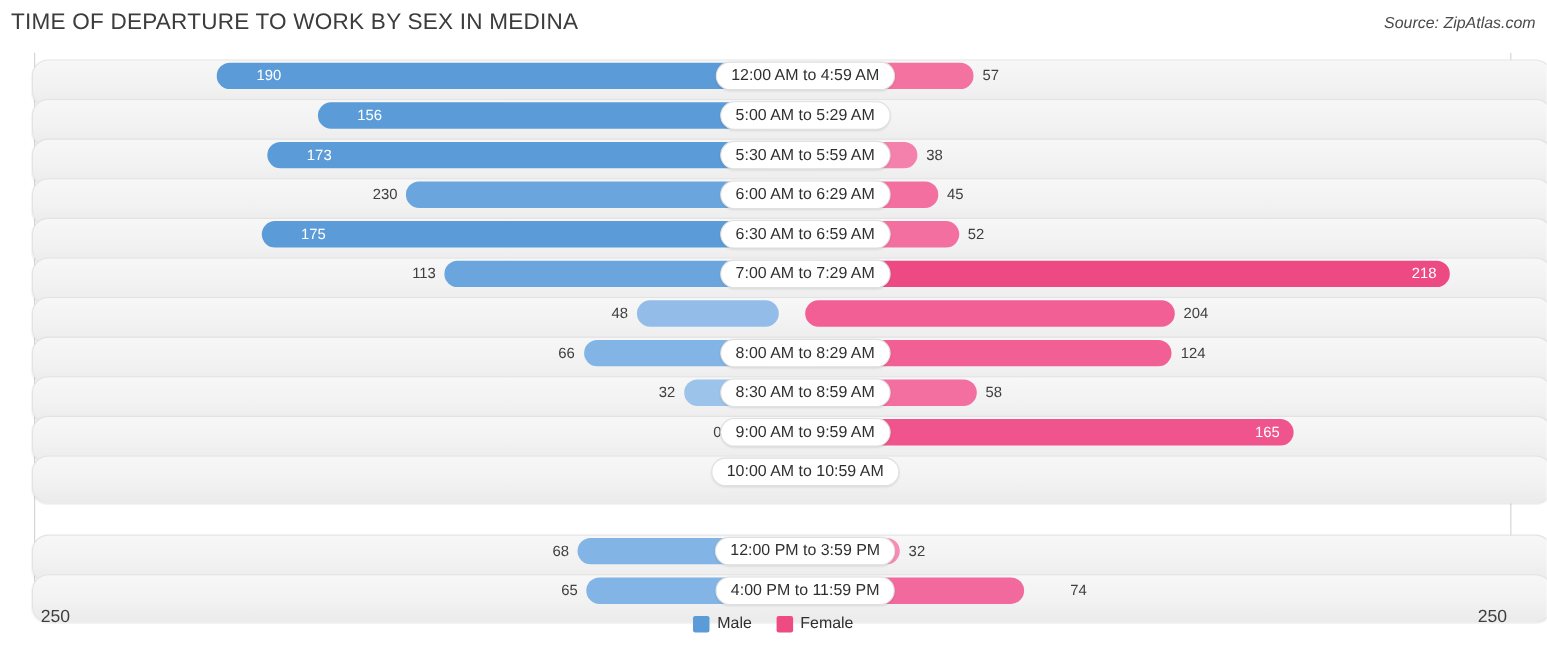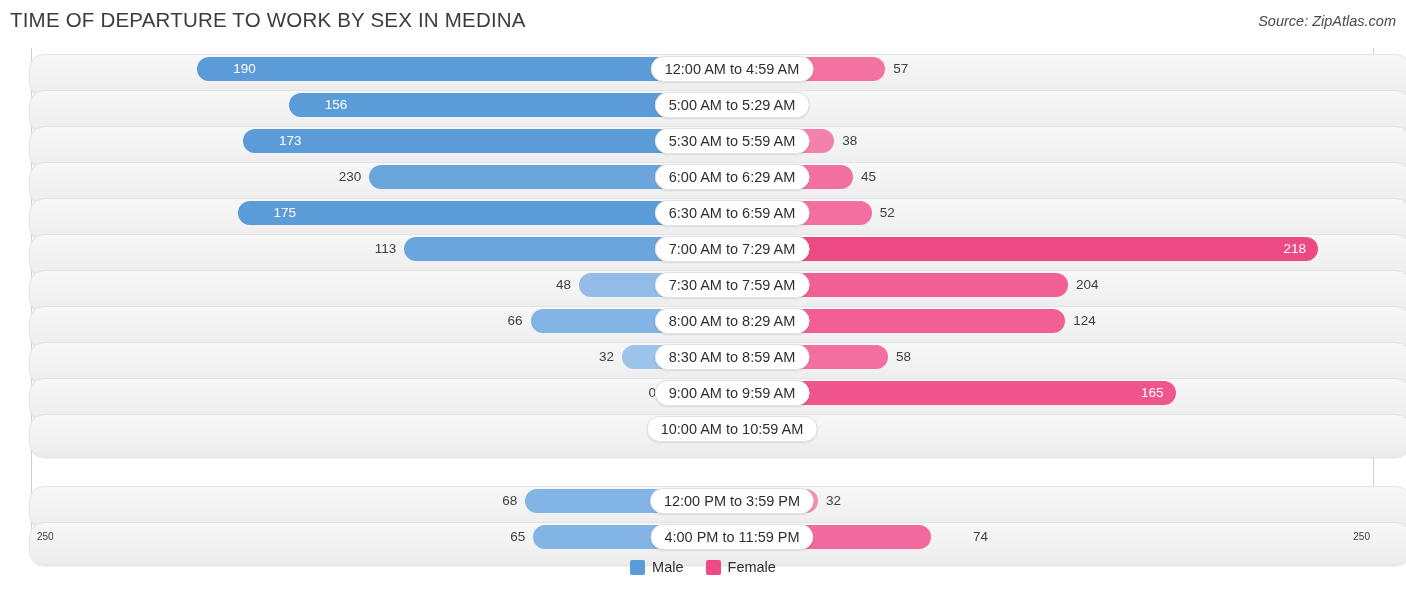--- a/index.html
+++ b/index.html
@@ -69,22 +69,22 @@
     border: 1px solid #e0e0e0;
     border-radius: 13px;
     font-size: 14.5px; color: #2f2f2f;
     white-space: nowrap;
     box-shadow: 0 1px 2px rgba(0,0,0,.10);
     z-index: 5;
   }
 
   
   .tick {
-    position: absolute; top: 531px;
-    font-size: 10px; color: #3f3f3f;
+    position: absolute; top: 552px;
+    font-size: 16px; color: #3f3f3f;
   }
   .tick-left  { left: 37px; }
   .tick-right { right: 36px; }
 
   .legend {
     position: absolute; top: 559px; left: 0; width: 1406px;
     display: flex; justify-content: center; align-items: center; gap: 22px;
   }
   .legend-item { display: flex; align-items: center; gap: 7px; }
   .swatch { width: 15px; height: 15px; border-radius: 2px; display: block; }
@@ -148,21 +148,20 @@
         <div class="bar-val m-out" style="right: 1014.74px;">113</div>
         <div class="bar-val f-out inside" style="left: auto; right: 105.016px;">218</div>
         <div class="cat-pill" style="left: 703px;">7:00 AM to 7:29 AM</div>
       </div>
       <div class="row" style="top: 222px;">
         <div class="track"></div>
         <div class="bar male" style="width: 129.024px; background: rgb(147, 189, 232);"></div>
         <div class="bar female" style="width: 336px; background: rgb(241, 95, 149);"></div>
         <div class="bar-val m-out" style="right: 840.024px;">48</div>
         <div class="bar-val f-out" style="left: 1047px;">204</div>
-        <div class="cat-pill" style="left: 703px;">7:30 AM to 7:59 AM</div>
       </div>
       <div class="row" style="top: 258px;">
         <div class="track"></div>
         <div class="bar male" style="width: 177.408px; background: rgb(130, 180, 229);"></div>
         <div class="bar female" style="width: 333.312px; background: rgb(241, 95, 149);"></div>
         <div class="bar-val m-out" style="right: 888.408px;">66</div>
         <div class="bar-val f-out" style="left: 1044.31px;">124</div>
         <div class="cat-pill" style="left: 703px;">8:00 AM to 8:29 AM</div>
       </div>
       <div class="row" style="top: 294px;">

